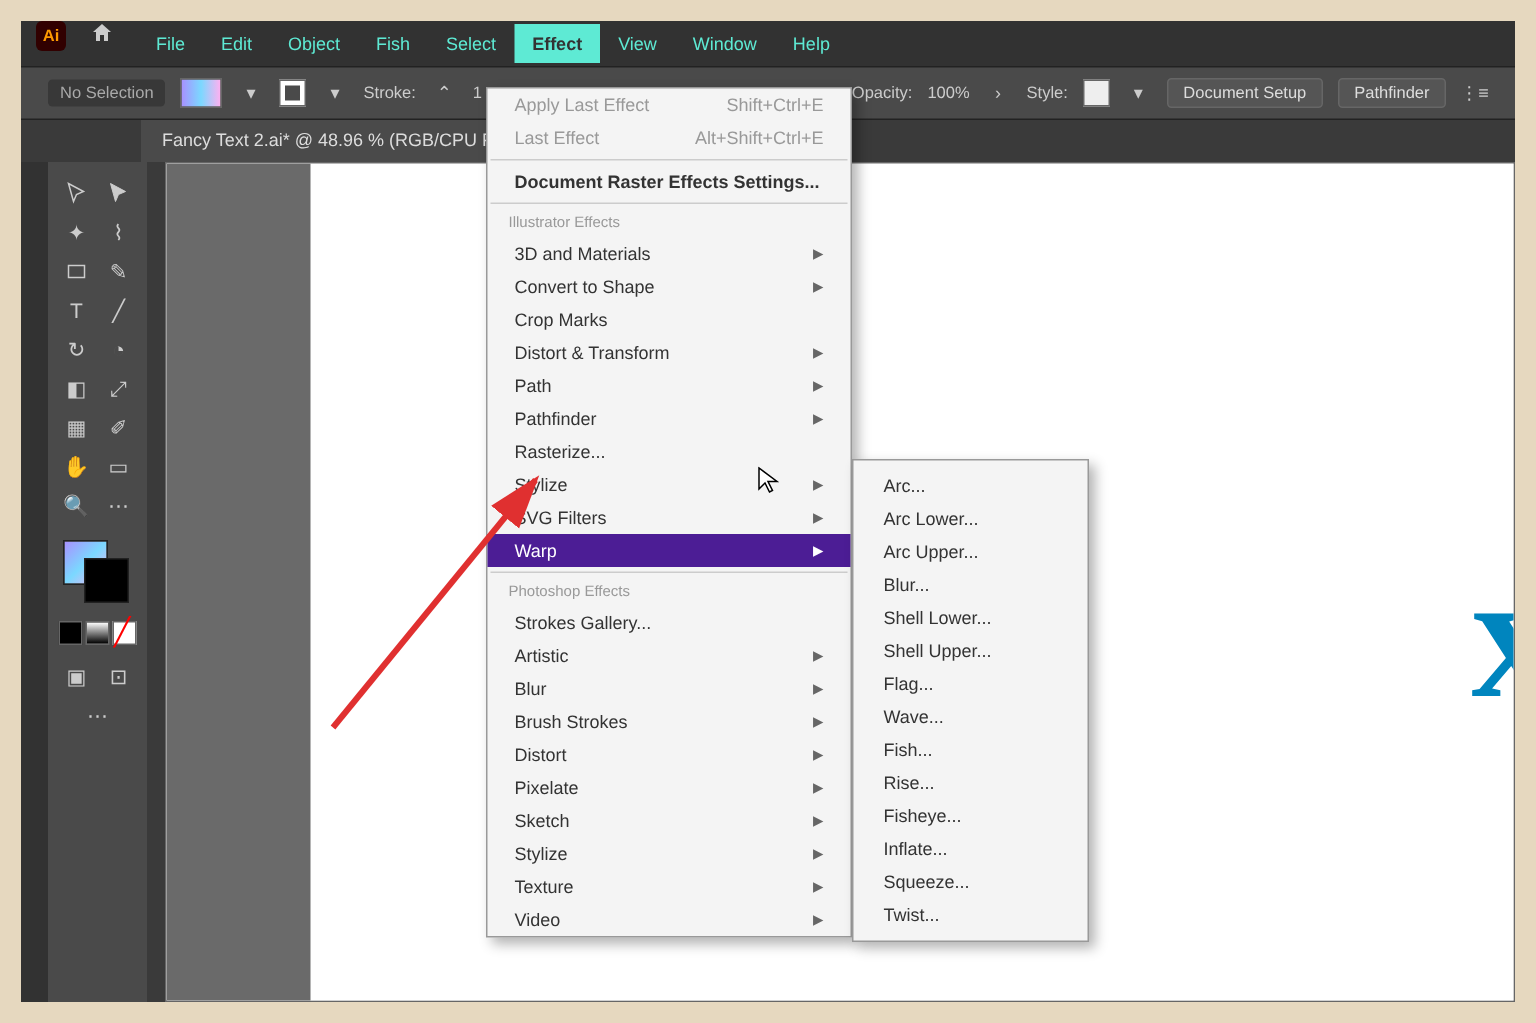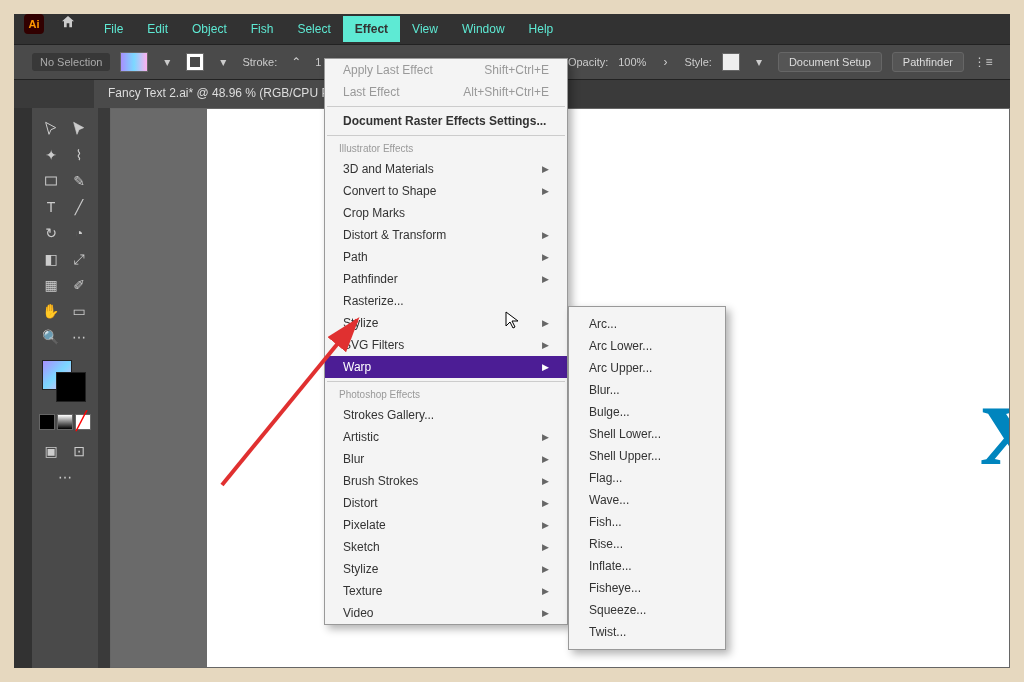--- a/index.html
+++ b/index.html
@@ -274,29 +274,28 @@
         </div>
       </div>
   </div>
 
   
   <div class="submenu" id="warp-sub">
       <div class="sub-row">Arc...</div>
       <div class="sub-row">Arc Lower...</div>
       <div class="sub-row">Arc Upper...</div>
       <div class="sub-row">Blur...</div>
-      <div class="sub-row">Bulge...</div>
       <div class="sub-row">Shell Lower...</div>
       <div class="sub-row">Shell Upper...</div>
       <div class="sub-row">Flag...</div>
       <div class="sub-row">Wave...</div>
       <div class="sub-row">Fish...</div>
       <div class="sub-row">Rise...</div>
+      <div class="sub-row">Fisheye...</div>
       <div class="sub-row">Inflate...</div>
-      <div class="sub-row">Fisheye...</div>
       <div class="sub-row">Squeeze...</div>
       <div class="sub-row">Twist...</div>
     </div>
 
   
   <div class="cursor">
     <svg width="16" height="18" viewBox="0 0 16 18">
         <path d="M1 1l0 14 4-4 3 6 2-1-3-6 6 0z" fill="#fff" stroke="#000" stroke-width="1"></path>
       </svg>
   </div>

